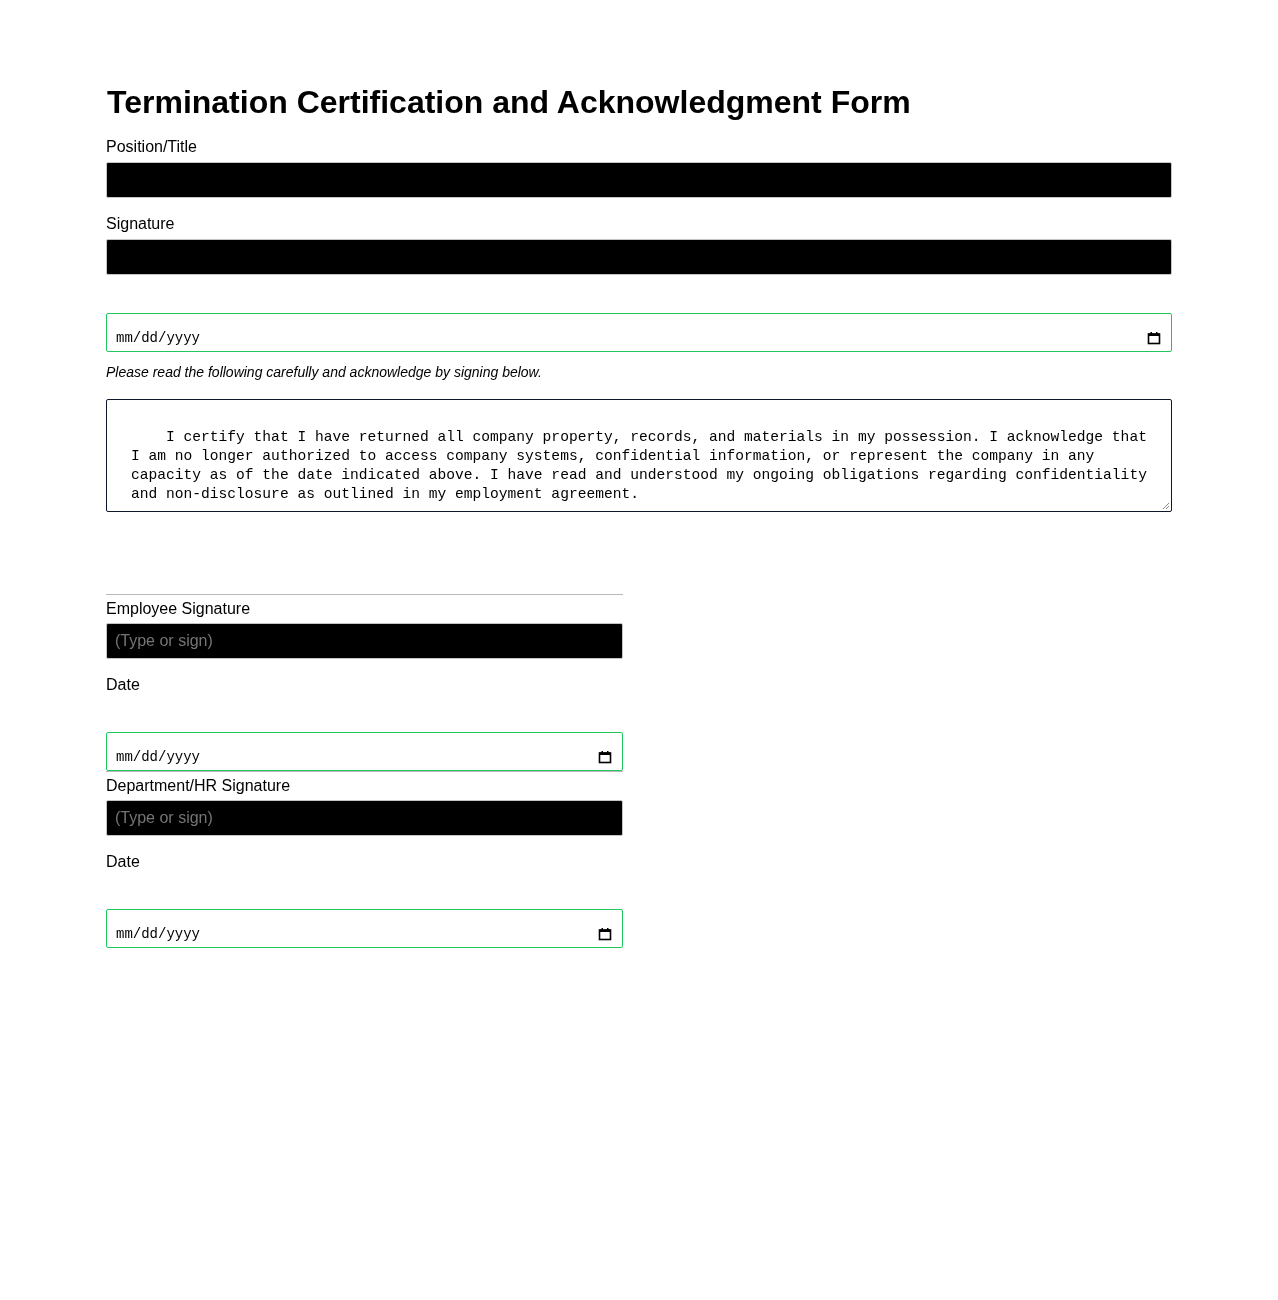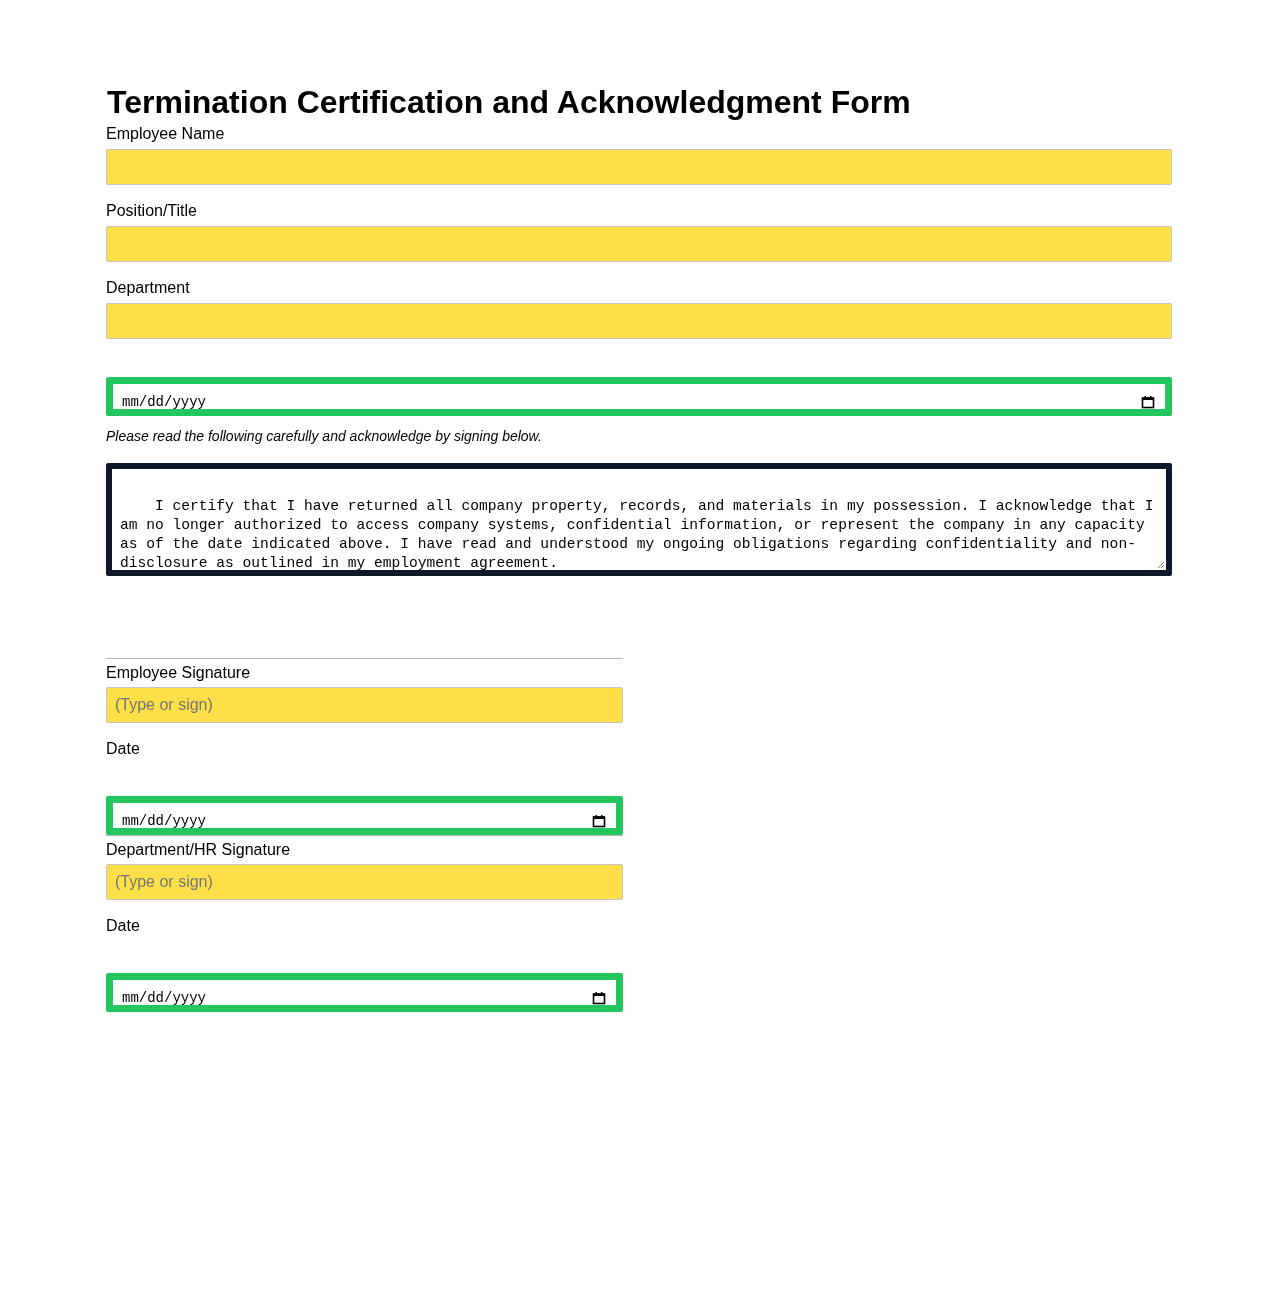--- a/index.html
+++ b/index.html
@@ -37,35 +37,35 @@
       line-height: 18px;
       height: 18px;
       margin-bottom: 6px;
     }
     .text-input {
       box-sizing: border-box;
       width: 100%;
       height: 36px;
       border: 1px solid #c4c4c4;
       border-radius: 2px;
-      background: #fde047;
+      background: #000000;
       padding: 0 8px;
       font-family: "Liberation Sans", sans-serif;
       font-size: 16px;
       color: #000;
       display: flex;
       align-items: center;
       outline: none;
     }
     .text-input.placeholder { color: #757575; }
     .date-input {
       box-sizing: border-box;
       width: 100%;
       height: 39px;
-      border: 7px solid #22c55e;
+      border: 1px solid #22c55e;
       border-radius: 2px;
       background: #fff;
       padding: 11px 10px 0 9px;
       display: flex;
       align-items: center;
       justify-content: space-between;
       margin-top: 38px;
     }
     .date-text {
       font-family: "Liberation Mono", monospace;
@@ -91,23 +91,23 @@
       font-style: italic;
       font-size: 14px;
       line-height: 16px;
       margin: 0;
     }
     .cert-box {
       box-sizing: border-box;
       position: relative;
       width: 100%;
       height: 113px;
-      border: 6px solid #0f172a;
+      border: 1px solid #0f172a;
       border-radius: 2px;
-      padding: 9px 8px;
+      padding: 9px 24px;
       font-family: "Liberation Mono", monospace;
       font-size: 14.6px;
       line-height: 19px;
       color: #000;
       white-space: pre-wrap;
       overflow: hidden;
     }
     .resize-grip {
       position: absolute;
       right: 1px;
@@ -129,33 +129,29 @@
       margin-bottom: 5px;
     }
   </style>
 </head>
 <body>
 
 <div class="page">
 
   <h1>Termination Certification and Acknowledgment Form</h1>
 
-  <div class="field" style="margin-top:4px;">
-    <label class="field-label">Employee Name</label>
-    <div class="text-input"></div>
-  </div>
 
 
   <div class="field" style="margin-top:17px;">
     <label class="field-label">Position/Title</label>
     <div class="text-input"></div>
   </div>
 
   <div class="field" style="margin-top:17px;">
-    <label class="field-label">Department</label>
+    <label class="field-label">Signature</label>
     <div class="text-input"></div>
   </div>
 
   <div class="field" style="margin-top:17px;">
     <div class="date-input">
       <span class="date-text">mm/dd/yyyy</span>
       <svg class="cal-icon" viewBox="0 0 14 14">
         <rect x="1.5" y="3" width="11" height="9.5" fill="none" stroke="#000" stroke-width="1.6"></rect>
         <rect x="1.5" y="2.5" width="11" height="2.5" fill="#000"></rect>
         <rect x="3.5" y="1" width="1.5" height="2" fill="#000"></rect>

